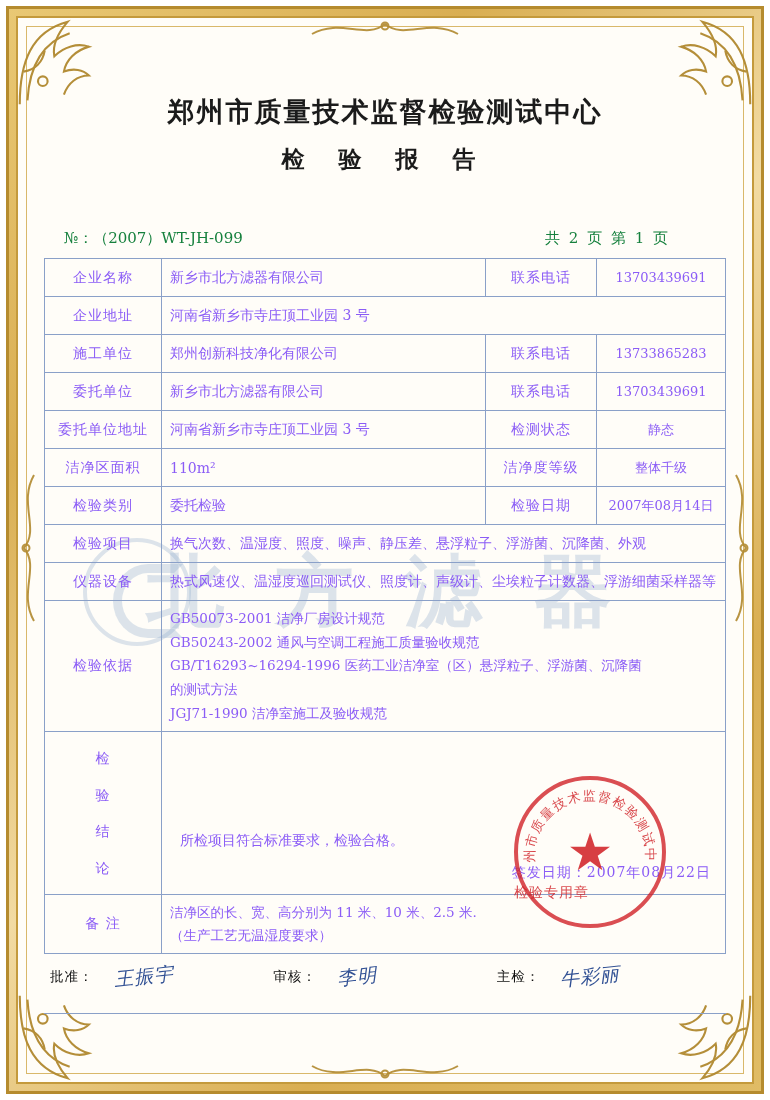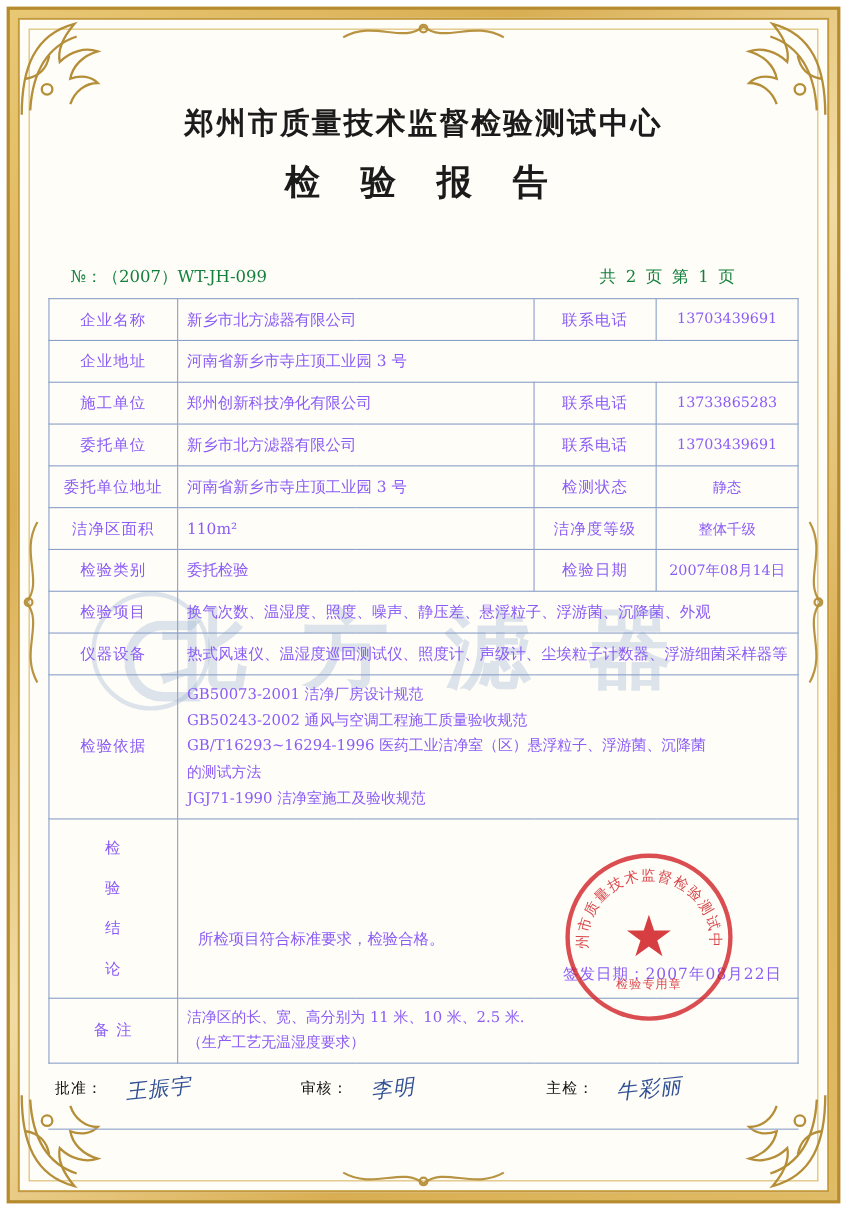--- a/index.html
+++ b/index.html
@@ -79,21 +79,21 @@
     color: #1b1b1b;
     font-size: 27px;
     letter-spacing: 2px;
     margin-top: 42px;
   }
   .doc-subtitle {
     text-align: center;
     font-family: "DejaVu Serif", "Liberation Serif", serif;
     font-weight: bold;
     color: #1b1b1b;
-    font-size: 32px;
+    font-size: 23px;
     letter-spacing: 13px;
     margin-top: 14px;
   }
   .meta-row {
     display: flex;
     justify-content: space-between;
     align-items: flex-start;
     margin: 54px 16px 10px 20px;
     font-size: 15px;
     color: #15803d;
@@ -271,23 +271,22 @@
     left: 50%; top: 50%;
     transform: translate(-50%,-50%);
     color: rgba(208,28,34,0.85);
     font-size: 52px;
     line-height: 1;
   }
   .seal-text-bottom {
     position: absolute;
     left: 0; right: 0;
     bottom: 26px;
-    text-align: center;
     color: rgba(208,28,34,0.80);
-    font-size: 11px;
+    font-size: 14px;
     letter-spacing: 1px;
   }
   .seal-arc {
     position: absolute;
     inset: 0;
   }
   .seal-arc text {
     fill: rgba(208,28,34,0.82);
     font-size: 13px;
     font-family: "DejaVu Serif", "Liberation Serif", serif;

